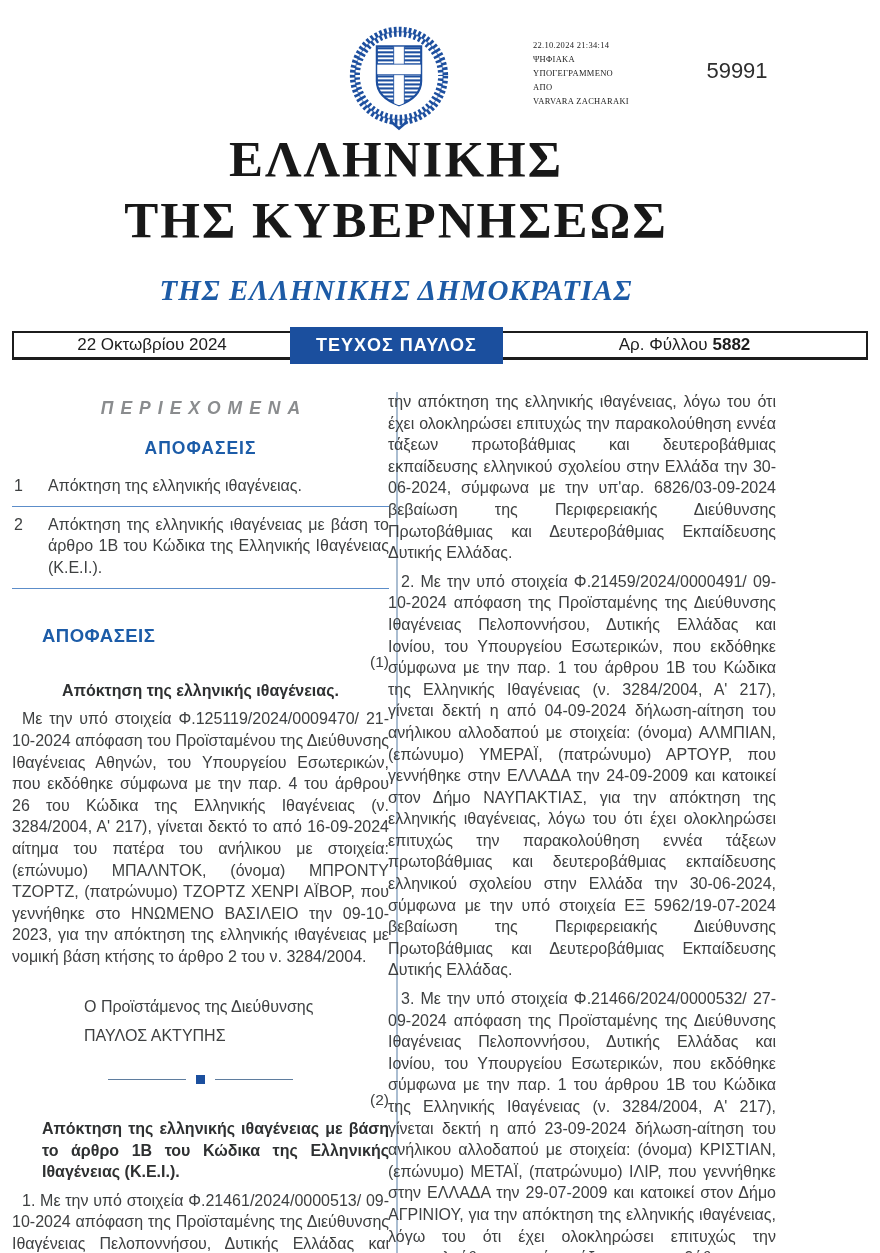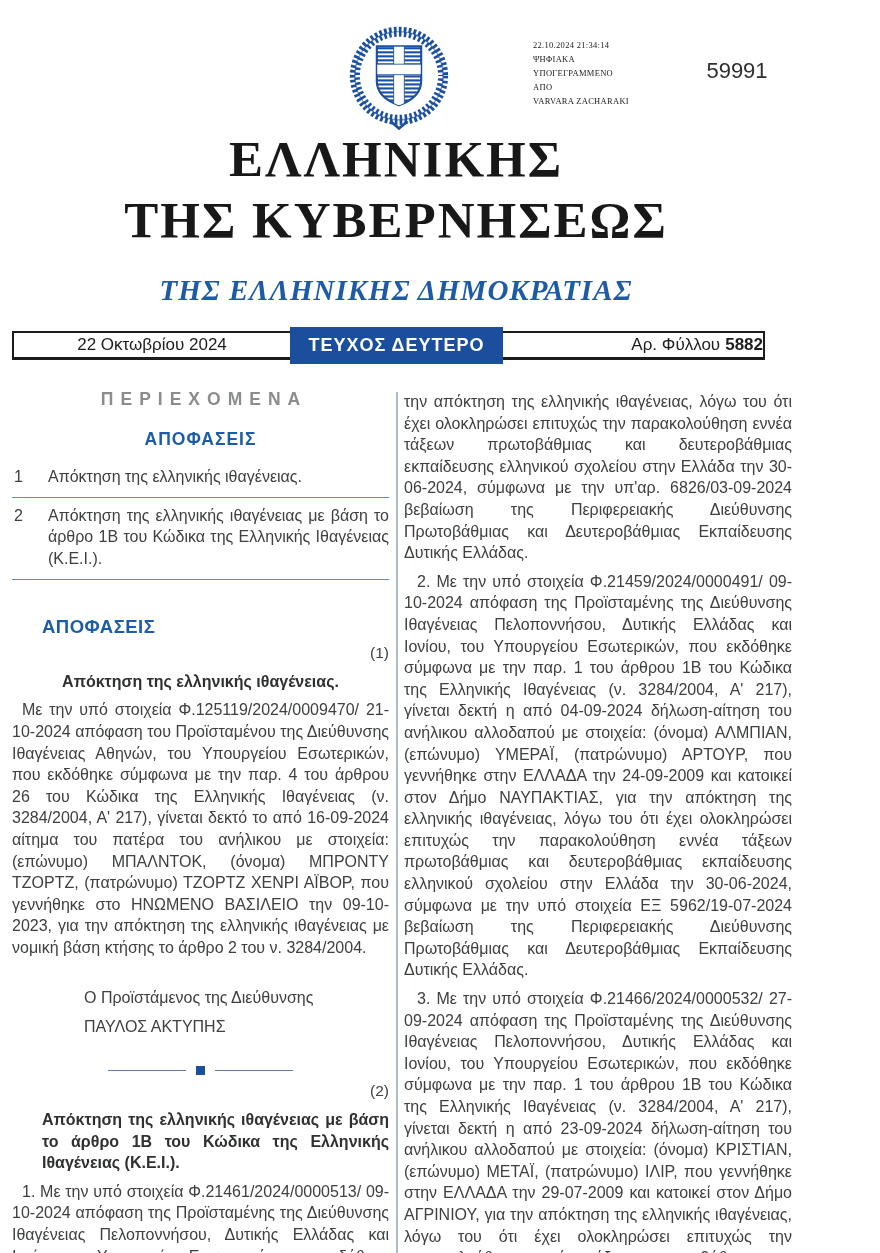--- a/index.html
+++ b/index.html
@@ -15,42 +15,42 @@
                font-size:22px;color:#2e2e2e;}
 
   .masthead{position:absolute;left:0;top:133px;width:792px;text-align:center;}
   .mast-t1,.mast-t2{font-family:"Liberation Serif",serif;font-weight:bold;
                     font-size:51px;line-height:1.04;color:#181818;letter-spacing:2px;}
   .mast-t2{margin-top:8px;}
   .mast-sub{margin-top:27px;font-family:"Liberation Serif",serif;font-weight:bold;
             font-size:29px;color:#1d5ba6;letter-spacing:1px;font-style:italic;}
 
   
-  .issue-bar{position:absolute;left:12px;top:331px;width:753px;height:29px;
+  .issue-bar{position:absolute;left:12px;top:331px;width:856px;height:29px;
              border-top:2px solid #1c1c1c;border-bottom:3px solid #1c1c1c;
              border-left:2px solid #1c1c1c;border-right:2px solid #1c1c1c;
              display:flex;align-items:center;box-sizing:border-box;}
   .bar-date{width:276px;text-align:center;font-size:17px;color:#1d1d1d;}
   .bar-issue{width:213px;height:100%;position:relative;}
   .bar-issue-box{position:absolute;left:0;right:0;top:-6px;bottom:-7px;background:#1b4f9e;
                  color:#fff;font-weight:bold;font-size:18px;letter-spacing:1px;
                  display:flex;align-items:center;justify-content:center;}
-  .bar-sheet{flex:1;text-align:right;font-size:17px;color:#1d1d1d;}
+  .bar-sheet{flex:1;text-align:center;font-size:17px;color:#1d1d1d;}
   .bar-sheet .lbl{margin-right:5px;}
   .bar-sheet .num{font-weight:bold;}
 
   
   .col-divider{position:absolute;left:396px;top:392px;width:2px;height:861px;background:#aabdd1;}
   .col-left {position:absolute;left:12px; top:389px;width:377px;height:864px;overflow:hidden;}
-  .col-right{position:absolute;left:404px;top:389px;width:388px;height:864px;overflow:hidden;}
+  .col-right{position:absolute;left:388px;top:389px;width:388px;height:864px;overflow:hidden;}
   .body-txt{font-size:16px;line-height:21.6px;text-align:justify;}
 
   
   .toc-title{text-align:center;font-weight:bold;font-size:17.5px;letter-spacing:7px;
-             text-indent:7px;color:#8a8c8e;}
+             text-indent:7px;color:#8a8c8e;margin-top:9px;font-style:italic;}
   .toc-section{text-align:center;font-weight:bold;font-size:17.5px;letter-spacing:1px;
                color:#1c5ca8;margin-top:18px;}
   .toc-item{position:relative;padding:7px 0 9px 36px;border-bottom:1.5px solid #5c8dc9;}
   .toc-item.first{margin-top:9px;}
   .toc-num{position:absolute;left:2px;top:7px;}
 
   
   .sec-title{color:#1c5ca8;font-weight:bold;font-size:18.5px;letter-spacing:.5px;
              margin:36px 0 0 30px;}
   .marker{text-align:right;font-size:15.5px;margin-top:5px;color:#3e4041;}
@@ -117,21 +117,21 @@
 
   <div class="masthead">
     <div class="mast-t1">ΕΛΛΗΝΙΚΗΣ</div>
     <div class="mast-t2">ΤΗΣ ΚΥΒΕΡΝΗΣΕΩΣ</div>
     <div class="mast-sub">ΤΗΣ ΕΛΛΗΝΙΚΗΣ ΔΗΜΟΚΡΑΤΙΑΣ</div>
   </div>
 
   <div class="issue-bar">
     <div class="bar-date">22 Οκτωβρίου 2024</div>
     <div class="bar-issue">
-      <div class="bar-issue-box">ΤΕΥΧΟΣ  ΔΕΥΤΕΡΟ</div>
+      <div class="bar-issue-box">ΤΕΥΧΟΣ  ΠΑΥΛΟΣ</div>
     </div>
     <div class="bar-sheet">
       <span class="lbl">Αρ. Φύλλου</span><span class="num">5882</span>
     </div>
   </div>
 
   <div class="col-divider"></div>
 
   <div class="col-left body-txt">
     <div class="toc-title">ΠΕΡΙΕΧΟΜΕΝΑ</div>

